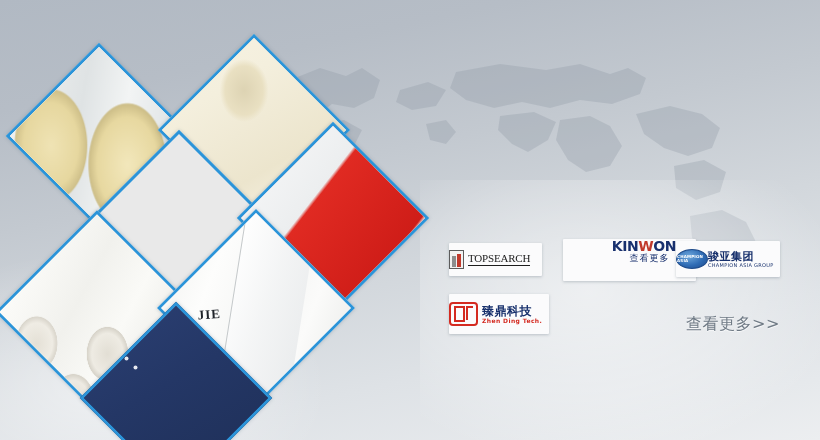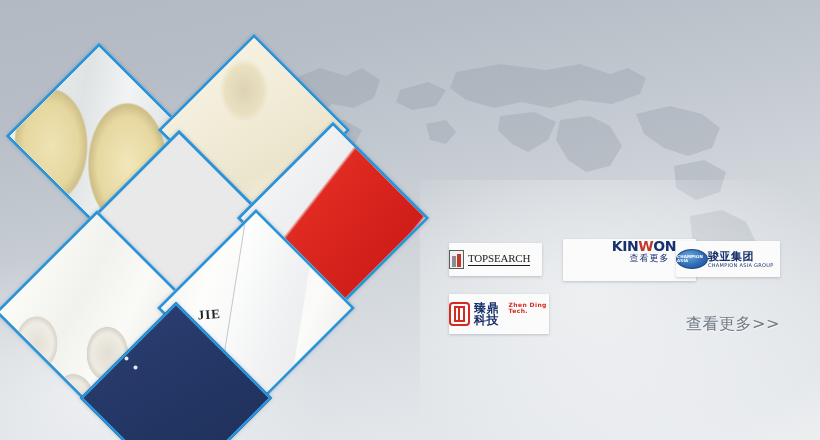--- a/index.html
+++ b/index.html
@@ -293,21 +293,21 @@
     width: 7px; height: 12px;
     border: 2px solid #d42a20;
   }
   #logo-zhending .mark::after {
     content: "";
     position: absolute; right: 3px; top: 2px;
     width: 5px; height: 12px;
     border-left: 2px solid #d42a20;
     border-top: 2px solid #d42a20;
   }
-  #logo-zhending .txts { display: flex; gap: 1px; align-items: flex-start; }
+  #logo-zhending .txts { display: flex; flex-direction: column; gap: 1px; align-items: flex-start; }
   #logo-zhending .cn { font: 700 12px/1 "DejaVu Sans", sans-serif; color: #17306c; letter-spacing: 0.5px; }
   #logo-zhending .en { font: 700 6px/1 "DejaVu Sans", sans-serif; color: #d42a20; letter-spacing: 0.4px; }
 
   
   #view-more {
     position: absolute;
     left: 686px; top: 316px;
     font: 400 16px/1 "DejaVu Sans", "Liberation Sans", sans-serif;
     color: #6f7a85;
     letter-spacing: 0.5px;

